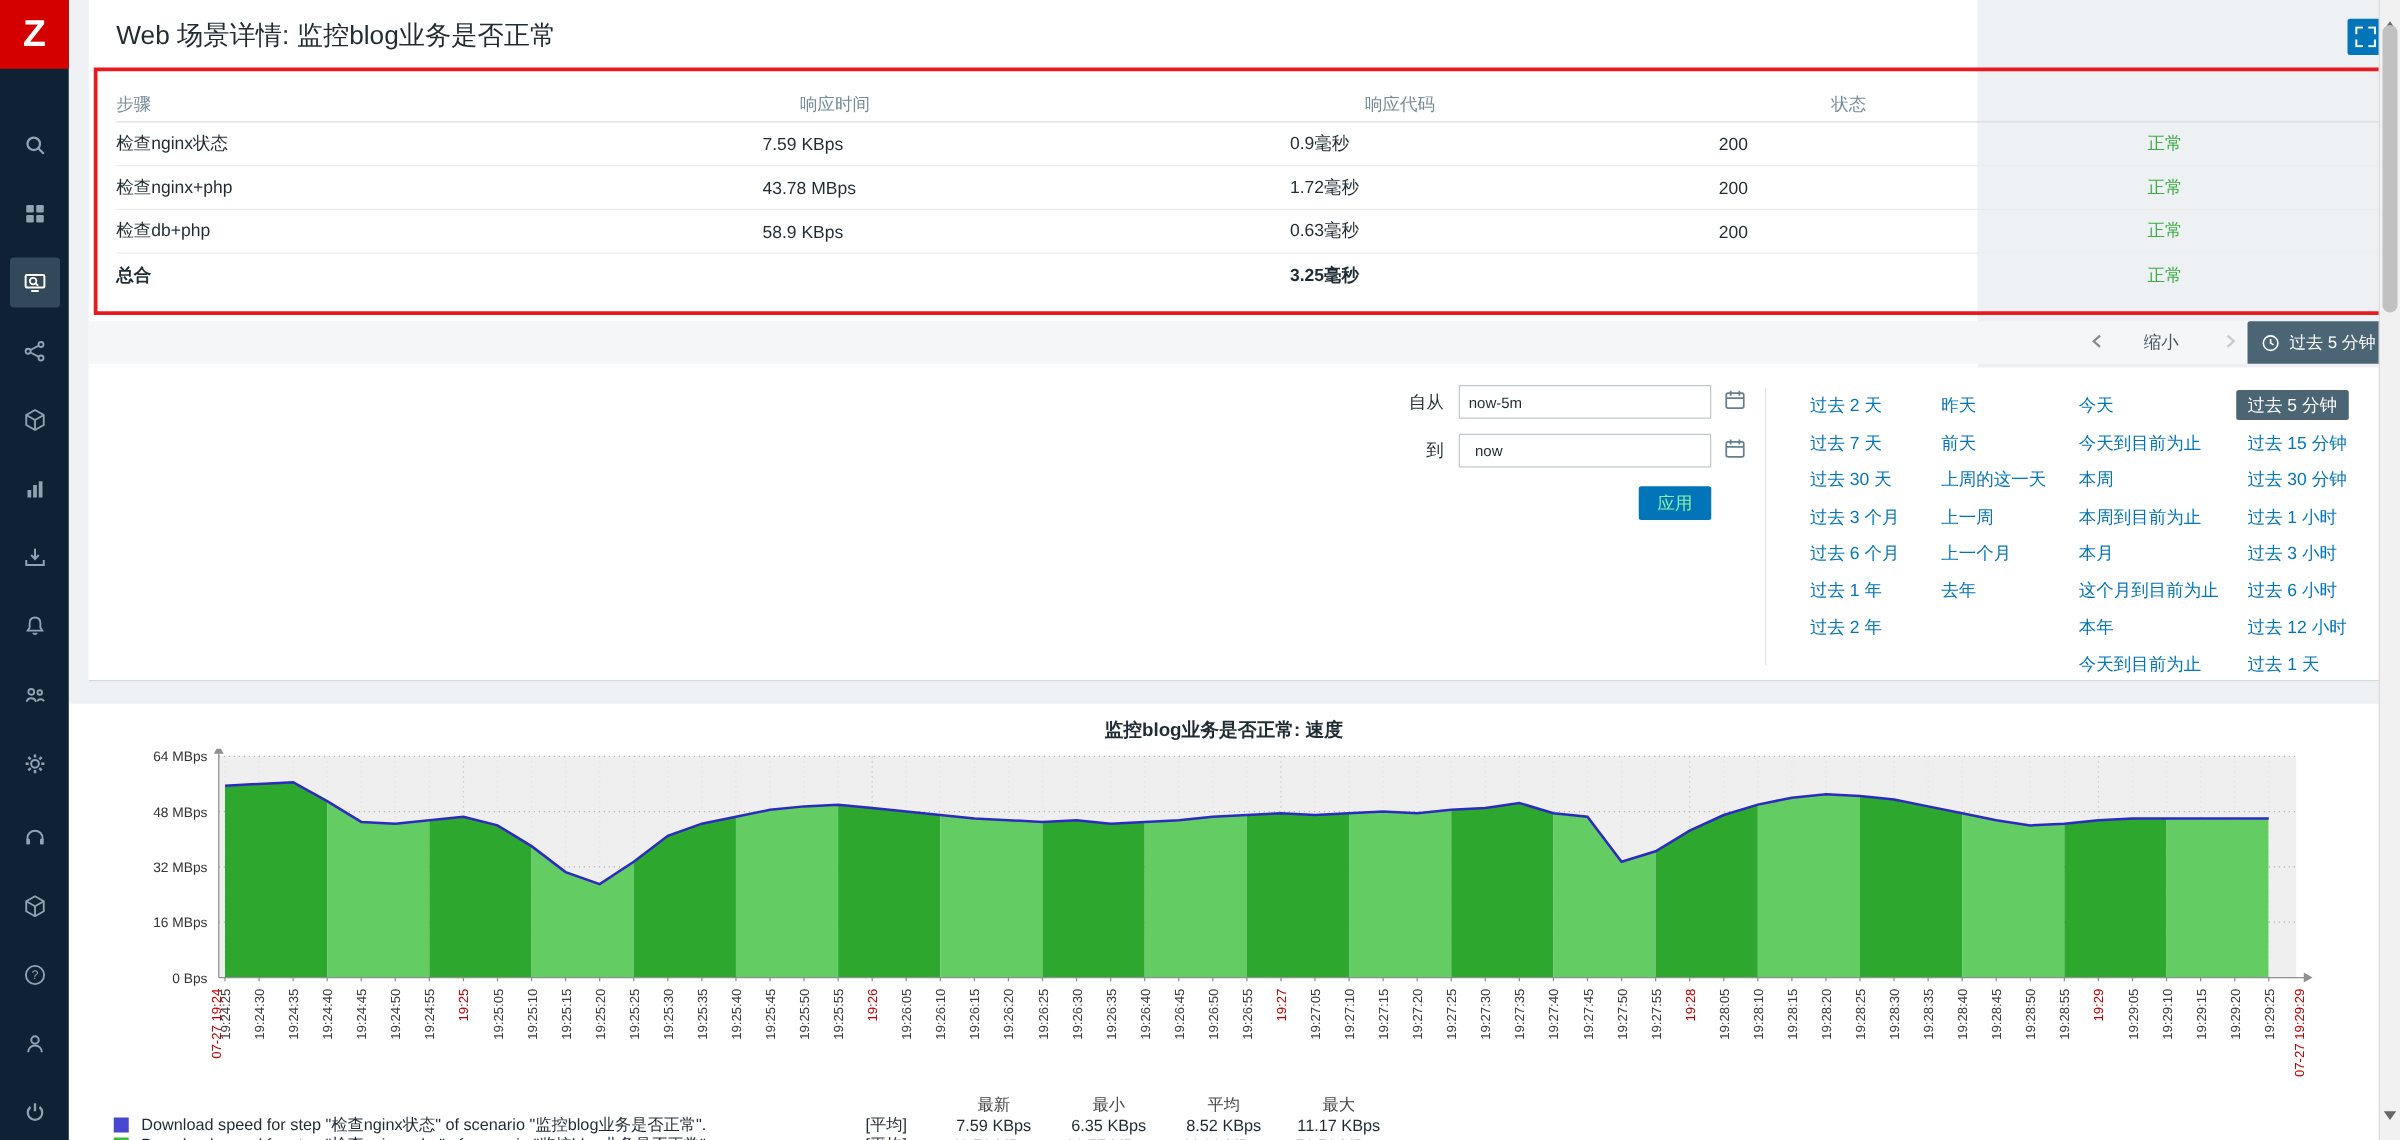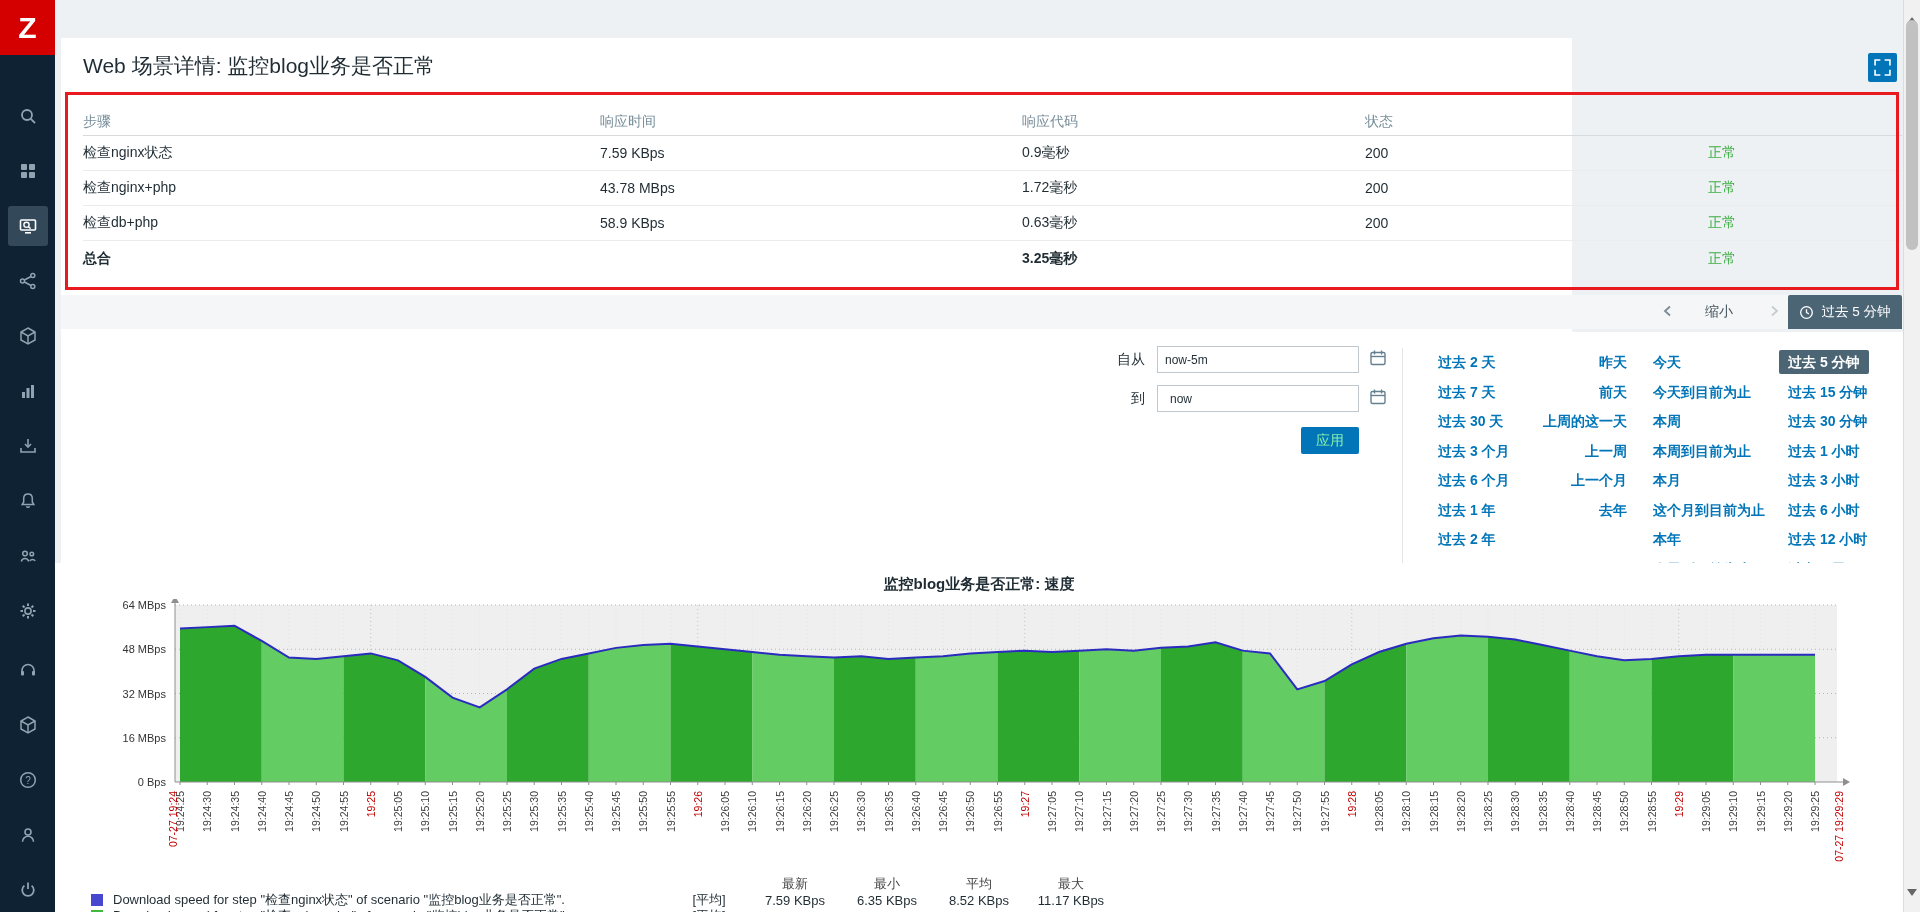--- a/index.html
+++ b/index.html
@@ -14,32 +14,32 @@
     font-size:30px; display:flex; align-items:center; justify-content:center; cursor:pointer; }
   .side-group { display:flex; flex-direction:column; gap:15px; align-items:center; }
   .side-group.top { margin-top:41px; }
   .side-group.bottom { margin-top:auto; margin-bottom:2px; }
   .side-btn { width:40px; height:40px; border:none; background:transparent; color:#8fa3b1;
     display:flex; align-items:center; justify-content:center; cursor:pointer; border-radius:3px; }
   .side-btn.active { background:#33495a; color:#fff; }
 
   
   .main { position:absolute; left:55px; top:0; width:1848px; height:912px; }
-  .top-block { position:absolute; left:6px; top:0; width:1511px; height:545px; background:#fff;margin-top:38px; }
+  .top-block { position:absolute; left:16px; top:0; width:1511px; height:545px; background:#fff; }
 
   .page-header { position:absolute; left:0; top:0; width:1848px; height:56px; }
   .page-title { position:absolute; left:22px; top:14px; font-size:21px; color:#1f2c33; font-weight:normal; }
   .fullscreen-btn { position:absolute; right:12px; top:15px; width:29px; height:29px;
     background:var(--accent,#0275b8); border:none; border-radius:2px; cursor:pointer;
     display:flex; align-items:center; justify-content:center; }
 
   
   .steps-table { position:absolute; left:6px; top:70px; width:1835px; padding-left:16px; font-size:14px; }
   .t-row { display:grid; grid-template-columns:517px 422px 343px 343px 1fr; align-items:center; }
-  .t-head { height:28px; color:#768d99; border-bottom:1px solid #d8dbde; }
+  .t-head { height:28px; color:#768d99; border-bottom:1px solid #d8dbde;gap:30px; }
   .t-data { height:35px; color:#1f2c33; border-bottom:1px solid #ececec; }
   .t-data:last-child { border-bottom:none; }
   .cell-status { color:var(--ok,#3dae44); }
   .t-total .cell-step, .t-total .cell-time { font-weight:bold; }
   .annotation { position:absolute; left:4px; top:54px; width:1834px; height:198px;
     border:3px solid var(--ann,#e8191f); pointer-events:none; z-index:5; }
 
   
   .timebar { position:absolute; left:0; top:257px; width:1848px; height:34px; background:#f5f6f7; }
   .tb-btn { position:absolute; border:none; background:transparent; cursor:pointer; }
@@ -58,24 +58,24 @@
   .f-input { position:absolute; left:1096px; width:202px; height:27px; border:1px solid #c0c8ce;
     padding:0 7px; font-size:12px; color:#1f2c33; font-family:inherit; }
   .in-from { top:14px; } .in-to { top:53px;padding-left:12px; }
   .cal-btn { position:absolute; left:1305px; width:24px; height:27px; border:none;
     background:transparent; cursor:pointer; }
   .cal-from { top:14px; } .cal-to { top:53px; }
   .apply-btn { position:absolute; left:1240px; top:95px; width:58px; height:27px;
     background:var(--accent,#0275b8); color:#86efac; border:none; border-radius:2px;
     font-size:14px; cursor:pointer; font-family:inherit; }
   .f-divider { position:absolute; left:1341px; top:16px; height:222px; border-left:1px solid #e3e6e8; }
-  .q-col { position:absolute; top:16px; display:flex; flex-direction:column;font-weight:bold; }
+  .q-col { position:absolute; top:16px; display:flex; flex-direction:column; }
   .q-col a { display:block; line-height:29.5px; height:29.5px; color:var(--accent,#0275b8);
     text-decoration:none; cursor:pointer; white-space:nowrap; }
-  .qc-0 { left:1377px; } .qc-1 { left:1482px;text-align:right; } .qc-2 { left:1592px; } .qc-3 { left:1727px; }
+  .qc-0 { left:1377px; } .qc-1 { left:1482px; } .qc-2 { left:1592px; } .qc-3 { left:1727px; }
   .q-selected { color:#fff !important; }
   .q-selected span { background:var(--sel,#4c6575); padding:4px 9px; margin-left:-9px; border-radius:2px; }
 
   
   .chart-card { position:absolute; left:0; top:563px; width:1848px; height:349px; background:#fff; overflow:hidden; }
   .chart-title { position:absolute; left:0; top:12px; width:1848px; text-align:center;
     font-size:15px; font-weight:bold; color:#1f2c33; }
   #chart-svg { position:absolute; left:0; top:36px; }
   .legend { position:absolute; left:36px; top:312px; font-size:13px; color:#1f2c33; }
   .lg-row { display:grid; grid-template-columns:22px 556px 80px 92px 92px 92px 92px;

